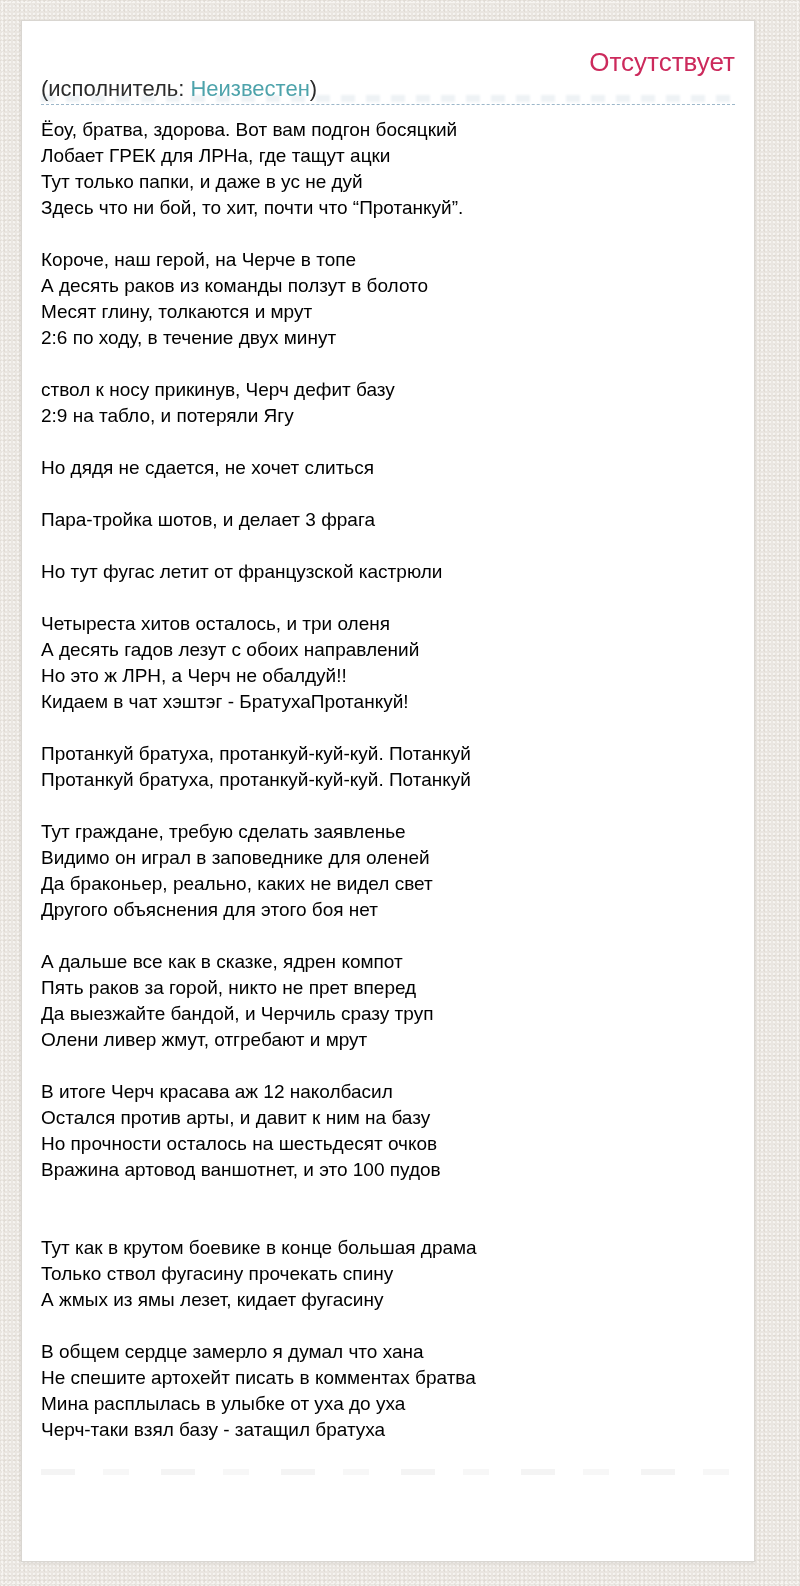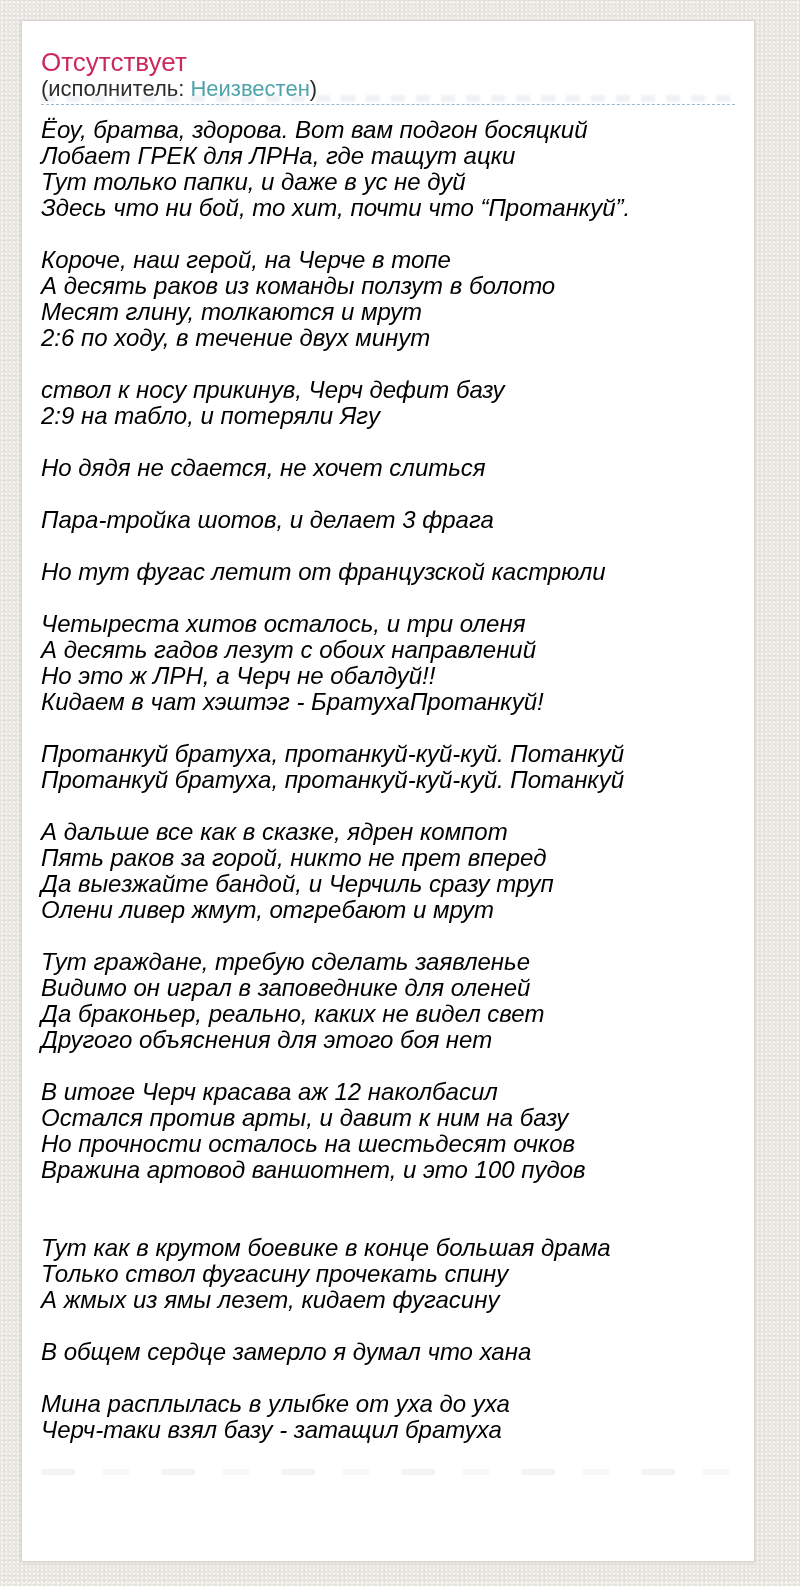--- a/index.html
+++ b/index.html
@@ -56,37 +56,37 @@
     filter: blur(1px);
     pointer-events: none;
   }
   h1.song-title {
     margin: 10px 0 2px 0;
     font-size: 26px;
     line-height: 30px;
     font-weight: 400;
     color: #cc2a5c;
     cursor: pointer;
+    text-align: right;
   }
   .song-subtitle {
     font-size: 22px;
     line-height: 20px;
     color: #2b2b2b;
   }
   .artist-link {
     color: #4da3ab;
     text-decoration: none;
     cursor: pointer;
   }
   .lyrics {
     margin-top: 12px;
-    font-size: 24px;
+    font-size: 19px;
     line-height: 26px;
     color: #000000;
-    font-style: italic;
   }
   .lyrics p {
     margin: 0 0 26px 0;
   }
   
   .bottom-smudge {
     height: 6px;
     margin-top: 8px;
     background: repeating-linear-gradient(90deg,
       rgba(0,0,0,0.045) 0 34px,
@@ -109,21 +109,21 @@
     </div>
   </div>
 
   <div class="lyrics">
       <p><span>Ёоу, братва, здорова. Вот вам подгон босяцкий</span><br><span>Лобает ГРЕК для ЛРНа, где тащут ацки</span><br><span>Тут только папки, и даже в ус не дуй</span><br><span>Здесь что ни бой, то хит, почти что “Протанкуй”.</span></p>
       <p><span>Короче, наш герой, на Черче в топе</span><br><span>А десять раков из команды ползут в болото</span><br><span>Месят глину, толкаются и мрут</span><br><span>2:6 по ходу, в течение двух минут</span></p>
       <p><span>ствол к носу прикинув, Черч дефит базу</span><br><span>2:9 на табло, и потеряли Ягу</span><br><br><span>Но дядя не сдается, не хочет слиться</span></p>
       <p><span>Пара-тройка шотов, и делает 3 фрага</span><br><br><span>Но тут фугас летит от французской кастрюли</span><br></p>
       <p><span>Четыреста хитов осталось, и три оленя</span><br><span>А десять гадов лезут с обоих направлений</span><br><span>Но это ж ЛРН, а Черч не обалдуй!!</span><br><span>Кидаем в чат хэштэг - БратухаПротанкуй!</span></p>
       <p><span>Протанкуй братуха, протанкуй-куй-куй. Потанкуй</span><br><span>Протанкуй братуха, протанкуй-куй-куй. Потанкуй</span></p>
+      <p><span>Тут граждане, требую сделать заявленье</span><br><span>Видимо он играл в заповеднике для оленей</span><br><span>Да браконьер, реально, каких не видел свет</span><br><span>Другого объяснения для этого боя нет</span></p>
       <p><span>А дальше все как в сказке, ядрен компот</span><br><span>Пять раков за горой, никто не прет вперед</span><br><span>Да выезжайте бандой, и Черчиль сразу труп</span><br><span>Олени ливер жмут, отгребают и мрут</span></p>
-      <p><span>Тут граждане, требую сделать заявленье</span><br><span>Видимо он играл в заповеднике для оленей</span><br><span>Да браконьер, реально, каких не видел свет</span><br><span>Другого объяснения для этого боя нет</span></p>
       <p><span>В итоге Черч красава аж 12 наколбасил</span><br><span>Остался против арты, и давит к ним на базу</span><br><span>Но прочности осталось на шестьдесят очков</span><br><span>Вражина артовод ваншотнет, и это 100 пудов</span></p>
       <p><br><span>Тут как в крутом боевике в конце большая драма</span><br><span>Только ствол фугасину прочекать спину</span><br><span>А жмых из ямы лезет, кидает фугасину</span></p>
-      <p><span>В общем сердце замерло я думал что хана</span><br><br><span>Мина расплылась в улыбке от уха до уха</span><br><span>Черч-таки взял базу - затащил братуха</span></p>
+      <p><span>В общем сердце замерло я думал что хана</span><br><span>Не спешите артохейт писать в комментах братва</span><br><span>Мина расплылась в улыбке от уха до уха</span><br><span>Черч-таки взял базу - затащил братуха</span></p>
     </div>
 
   <div class="bottom-smudge"></div>
 </div>
 
 </body></html>

